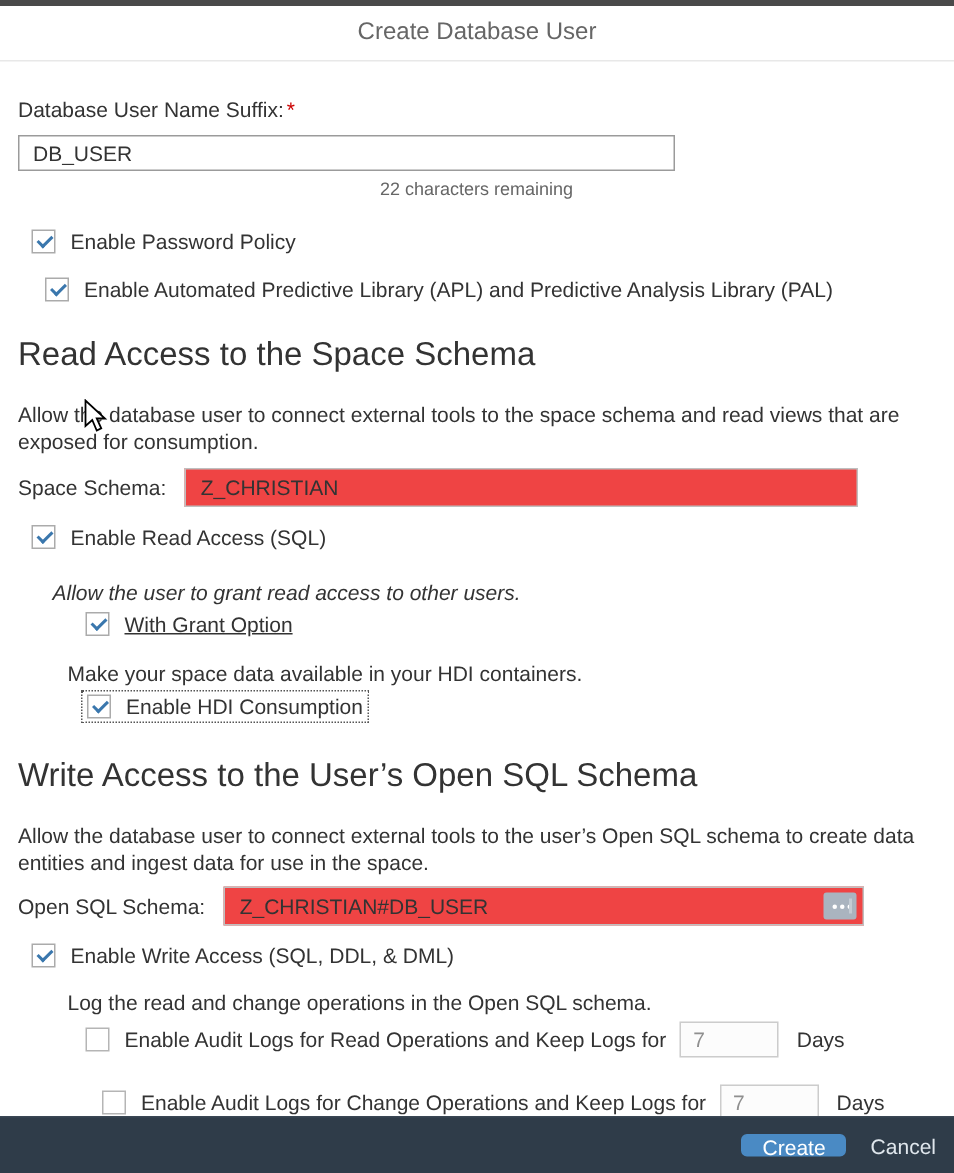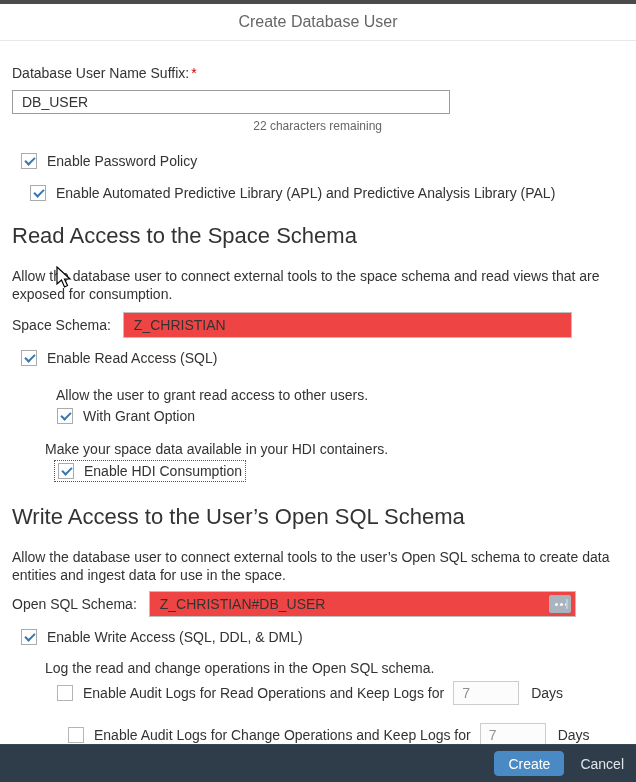--- a/index.html
+++ b/index.html
@@ -57,22 +57,22 @@
     width:22px; height:18px; border-radius:2px; background:#aab4bf;
     display:flex; align-items:center; justify-content:center; gap:0;
     position:relative; cursor:pointer;
   }
   .vh-dots { width:3px; height:3px; border-radius:50%; background:#fff;
     box-shadow:5px 0 0 #fff, 10px 0 0 #fff; margin-right:8px; }
   .vh-bar { position:absolute; right:3px; top:4px; width:2px; height:10px; background:#c4ccd4; }
 
   .cb-read  { margin-top:12px; margin-left:9px; }
   .hint { font-size:14px; color:#333; }
-  .hint-grant { margin-top:21px; margin-left:44px; }
-  .cb-grant { margin-top:5px; margin-left:45px; }
+  .hint-grant { margin-top:21px; margin-left:23px;font-style:italic; }
+  .cb-grant { margin-top:5px; margin-left:45px;text-decoration:underline; }
   .hint-hdi { margin-top:17px; margin-left:33px; }
   .cb-hdi-wrap { margin-top:3px; margin-left:42px; display:inline-flex; }
   .cb-hdi { border:1px dotted #555; padding:2px 3px; }
 
   .cb-write { margin-top:12px; margin-left:9px; }
   .hint-log { margin-top:15px; margin-left:33px; }
   .audit-row { display:flex; align-items:center; margin-left:45px; }
   .audit-row.r1 { margin-top:5px; }
   .audit-row.r2 { margin-top:18px;padding-left:11px; }
   .audit-row .checkbox { border-color:#b5b5b5; }
@@ -82,21 +82,21 @@
     padding:0 8px; margin-left:9px;
   }
   .days-label { margin-left:12px; color:#333; }
 
   .footer {
     position:absolute; left:0; right:0; bottom:0; height:38px;
     background:#2f3c49; border-top:1px solid #3a4754;
     display:flex; align-items:center; justify-content:flex-end; padding-right:12px;
   }
   .btn-create {
-    height:25px; padding:0 13px; background:#4a8ac4; border:1px solid #4a8ac4;
+    height:15px; padding:0 13px; background:#4a8ac4; border:1px solid #4a8ac4;
     border-radius:4px; color:#fff; font-family:"Liberation Sans", sans-serif;
     font-size:14px; cursor:pointer;
   }
   .btn-cancel {
     background:none; border:none; color:#dfe6ec; font-size:14px;
     font-family:"Liberation Sans", sans-serif; margin-left:16px; cursor:pointer;
   }
 
   .cursor { position:absolute; left:56px; top:266px; width:17px; height:24px; z-index:10; pointer-events:none; }
 </style>

